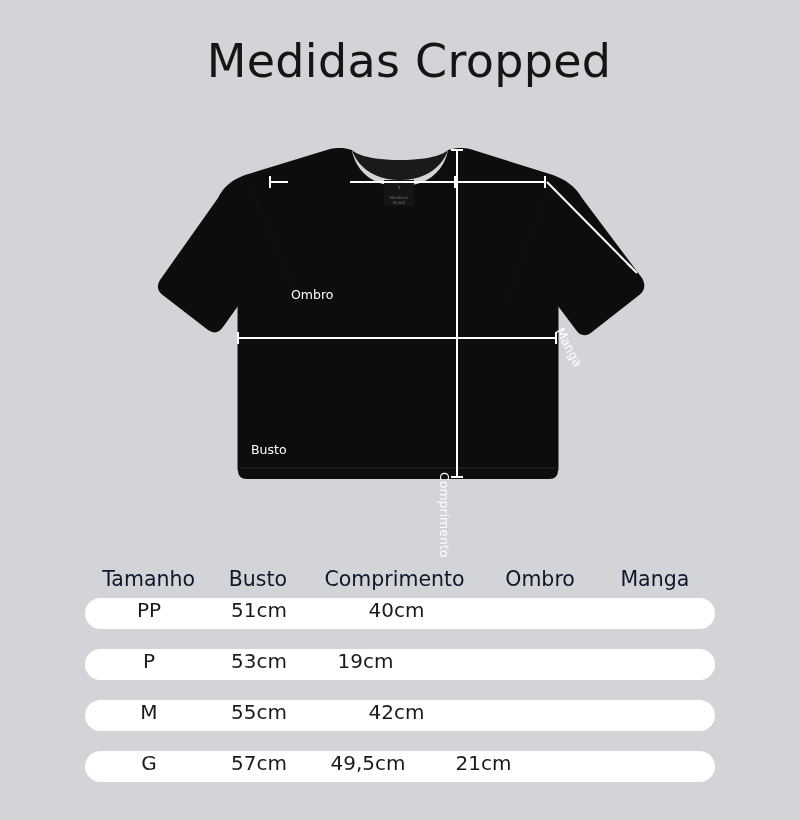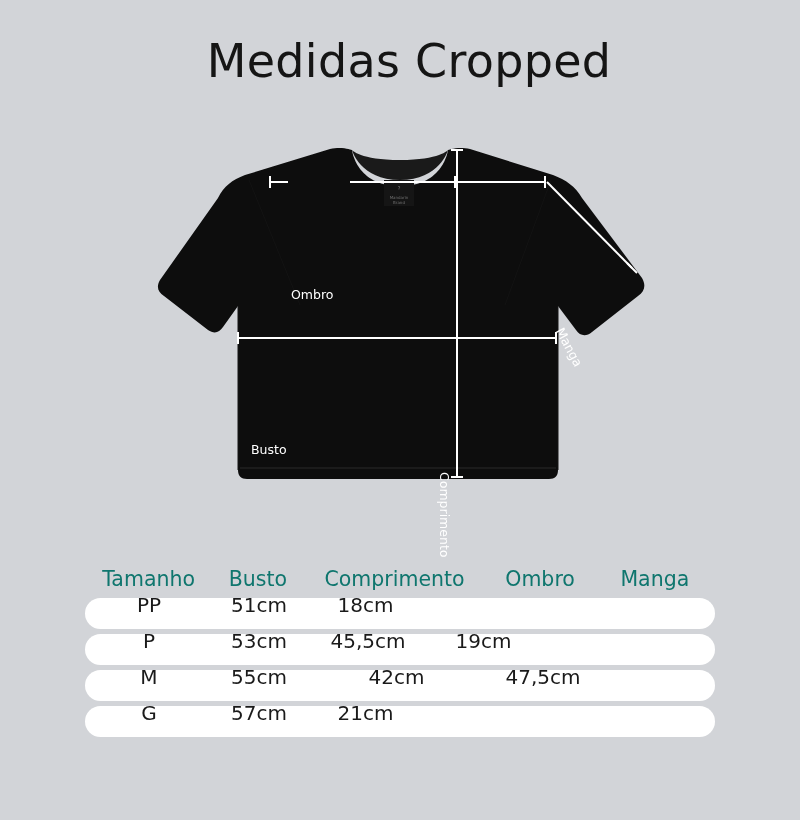--- a/index.html
+++ b/index.html
@@ -70,32 +70,32 @@
     width: 630px;
   }
   .thead {
     display: flex;
     align-items: center;
     height: 38px;
     padding: 0 4px;
   }
   .thead > div {
     font-size: 20.5px;
-    color: #0f766e;
+    color: #0f172a;
     text-align: center;
     font-family: "DejaVu Sans", sans-serif;
   }
   .row {
     display: flex;
-    align-items: flex-end;
+    align-items: flex-start;
     height: 31px;
-    margin-bottom: 5px;
+    margin-bottom: 20px;
     background: #ffffff;
     border-radius: 16px;
-    padding: 12px 4px;
+    padding: 0 4px;
   }
   .row > div {
     font-size: 20px;
     color: #1a1a1a;
     text-align: center;
     font-family: "DejaVu Sans", sans-serif;
   }
   .c0 { width: 120px; }
   .c1 { width: 100px; }
   .c2 { width: 175px; }
@@ -183,34 +183,33 @@
       <div class="c0">Tamanho</div>
       <div class="c1">Busto</div>
       <div class="c2">Comprimento</div>
       <div class="c3">Ombro</div>
       <div class="c4">Manga</div>
     </div>
 
     <div class="row">
       <div class="c0">PP</div>
       <div class="c1">51cm</div>
-      <div class="c4">18cm</div>
+      <div class="c2">40cm</div>
     </div>
     <div class="row">
       <div class="c0">P</div>
       <div class="c1">53cm</div>
-      <div class="c3">45,5cm</div>
       <div class="c4">19cm</div>
     </div>
     <div class="row">
       <div class="c0">M</div>
       <div class="c1">55cm</div>
       <div class="c2">42cm</div>
-      <div class="c3">47,5cm</div>
     </div>
     <div class="row">
       <div class="c0">G</div>
       <div class="c1">57cm</div>
+      <div class="c3">49,5cm</div>
       <div class="c4">21cm</div>
     </div>
   </div>
 
 </div>
 
 </body></html>

